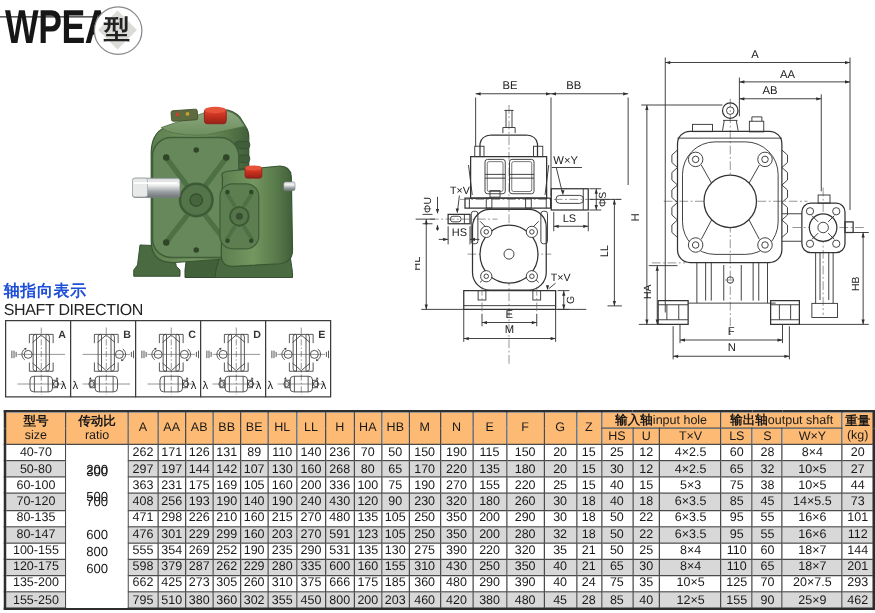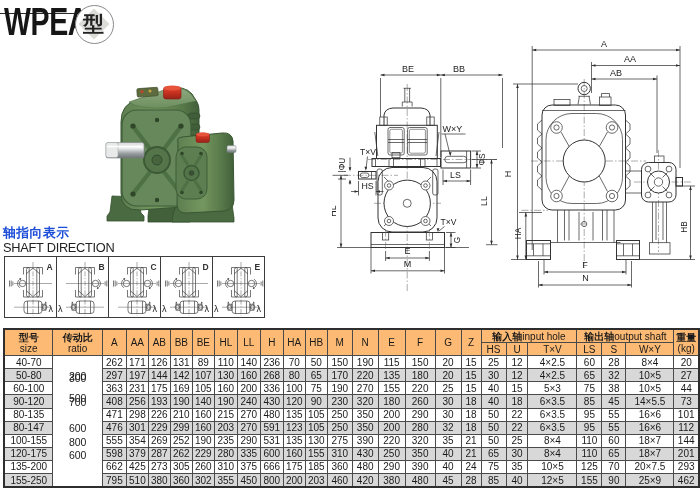--- a/index.html
+++ b/index.html
@@ -785,21 +785,21 @@
 <td>15</td>
 <td>40</td>
 <td>15</td>
 <td>5×3</td>
 <td>75</td>
 <td>38</td>
 <td>10×5</td>
 <td>44</td>
 </tr>
 <tr class="even">
-<td>90-120</td>
+<td>70-120</td>
 <td>408</td>
 <td>256</td>
 <td>193</td>
 <td>190</td>
 <td>140</td>
 <td>190</td>
 <td>240</td>
 <td>430</td>
 <td>120</td>
 <td>90</td>

